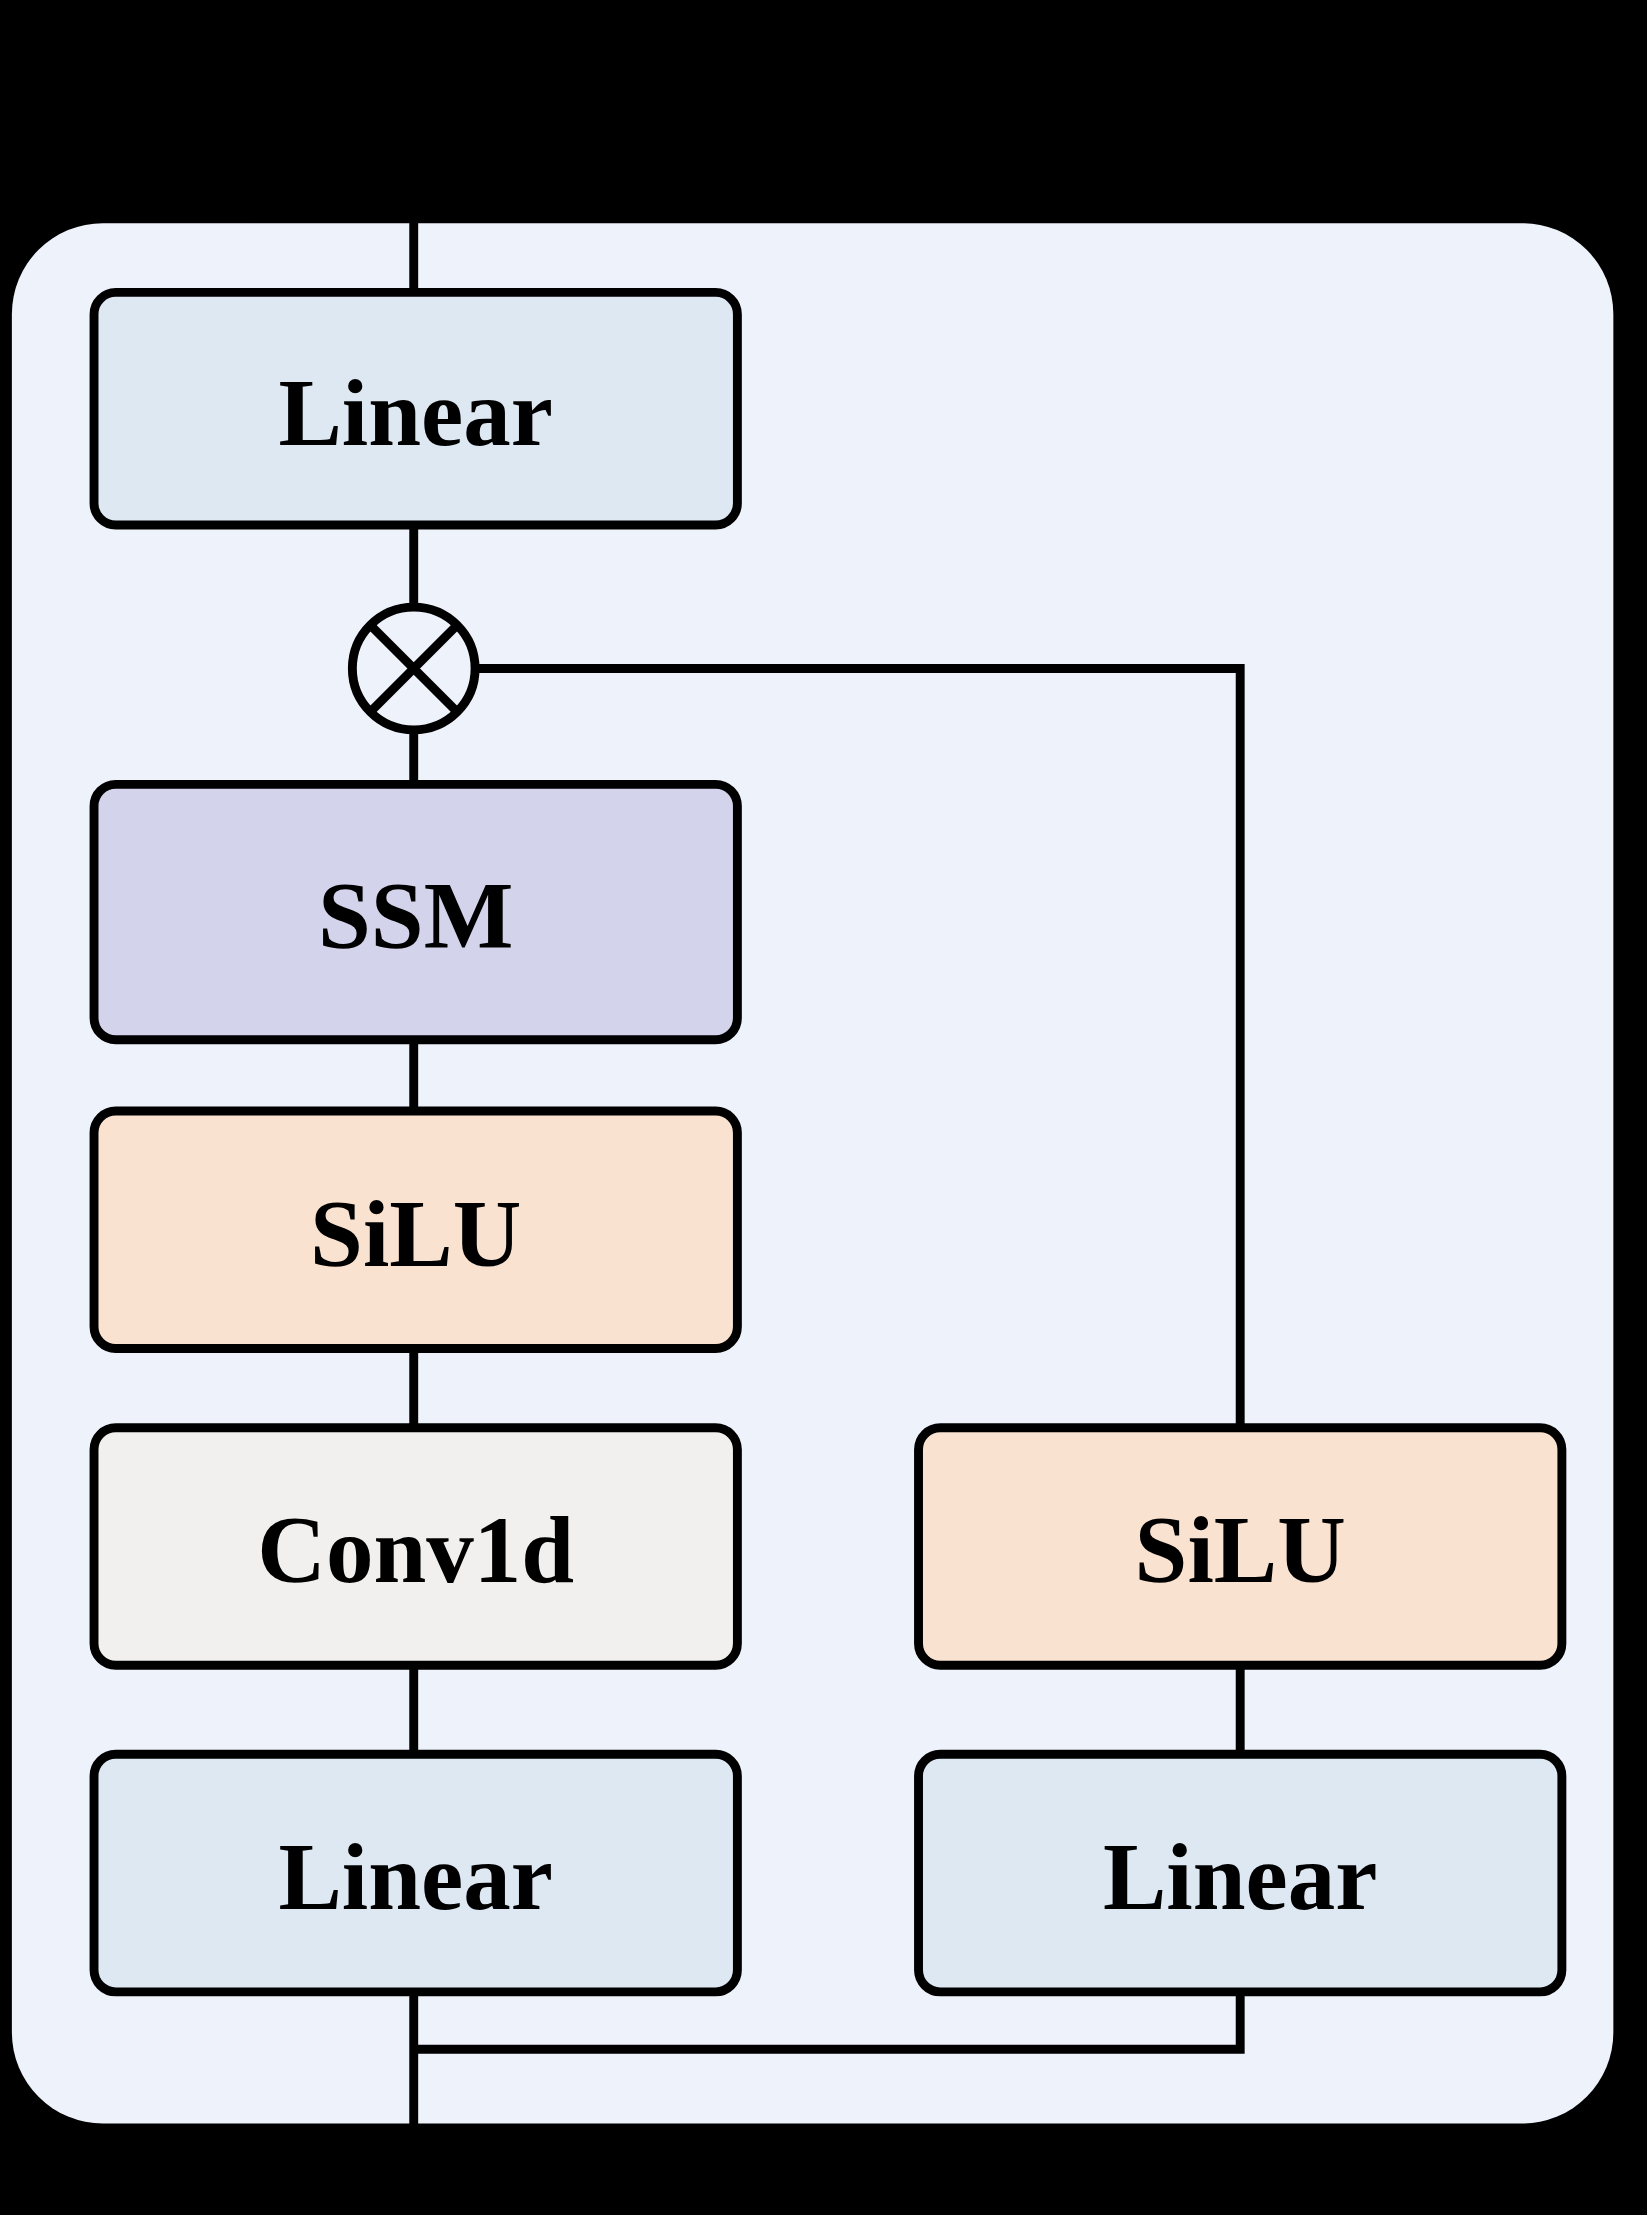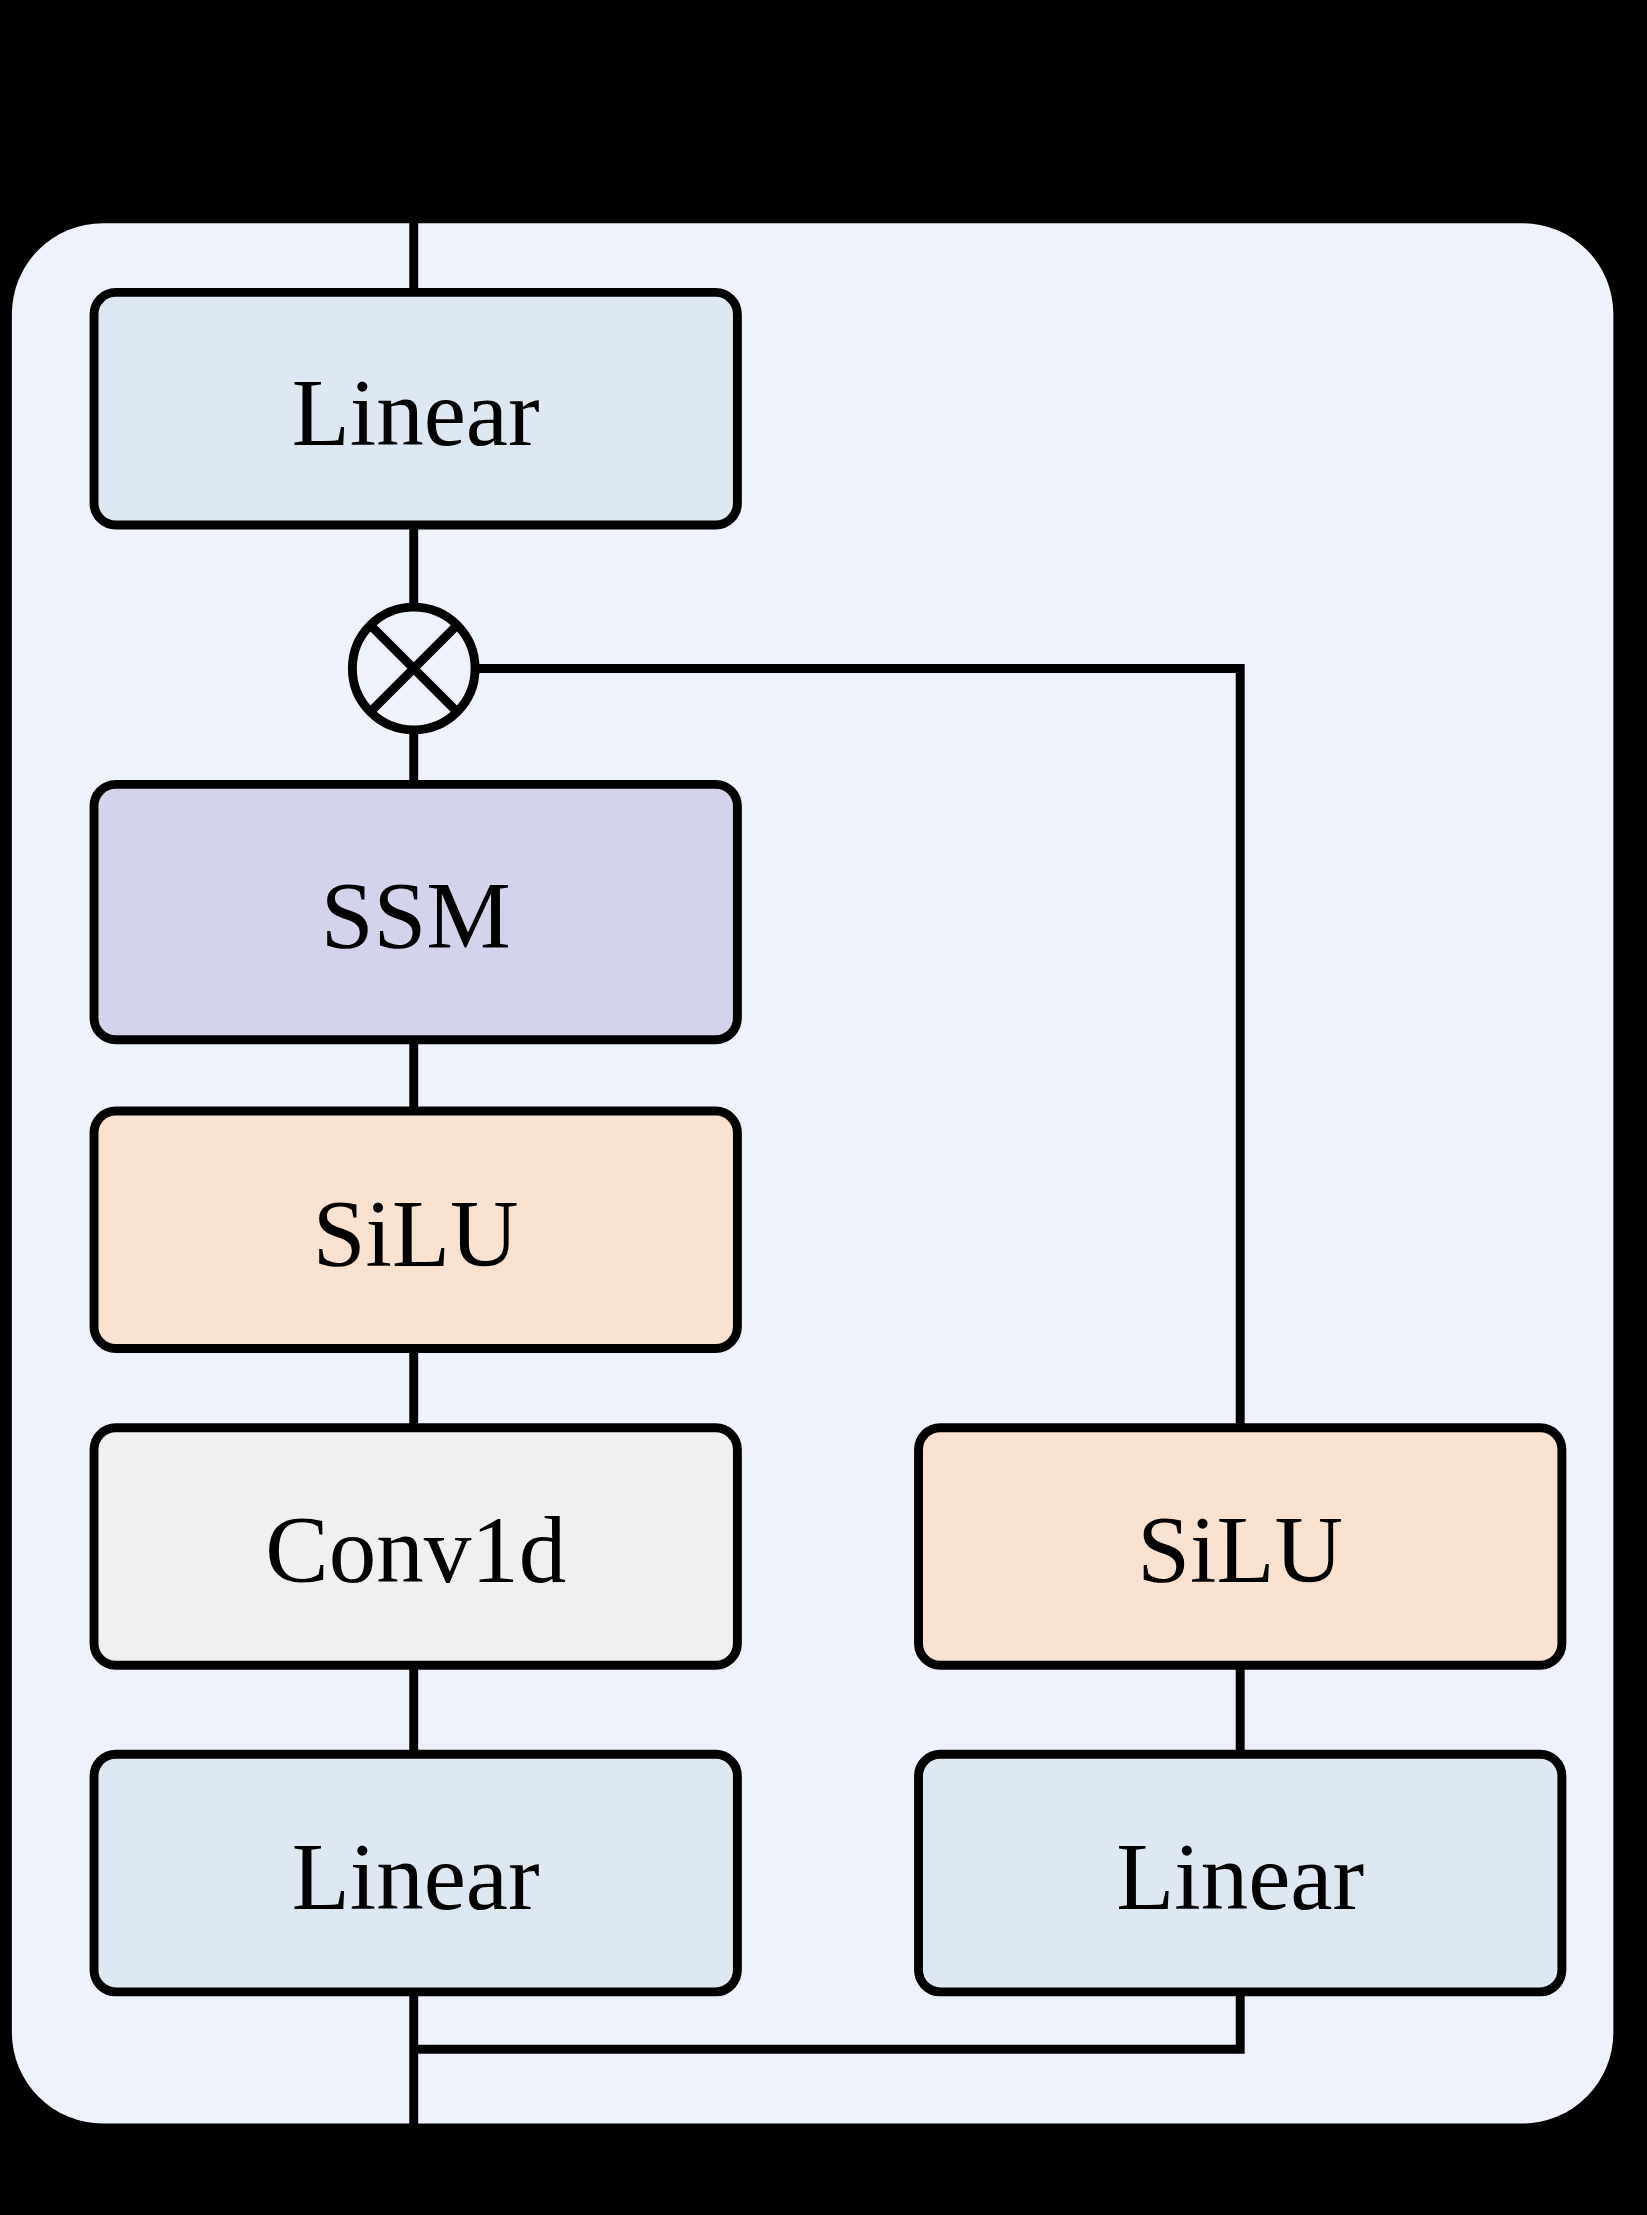--- a/index.html
+++ b/index.html
@@ -11,20 +11,21 @@
     width: 1647px;
     height: 2216px;
     overflow: hidden;
     font-family: "Liberation Serif", "DejaVu Serif", serif;
   }
   #stage {
     position: relative;
     width: 1647px;
     height: 1704px;
     background: #000000;
+    font-weight: bold;
   }
   #diagram-svg {
     position: absolute;
     top: 0;
     left: 0;
     width: 1647px;
     height: 2216px;
     display: block;
   }
   .block-label {

